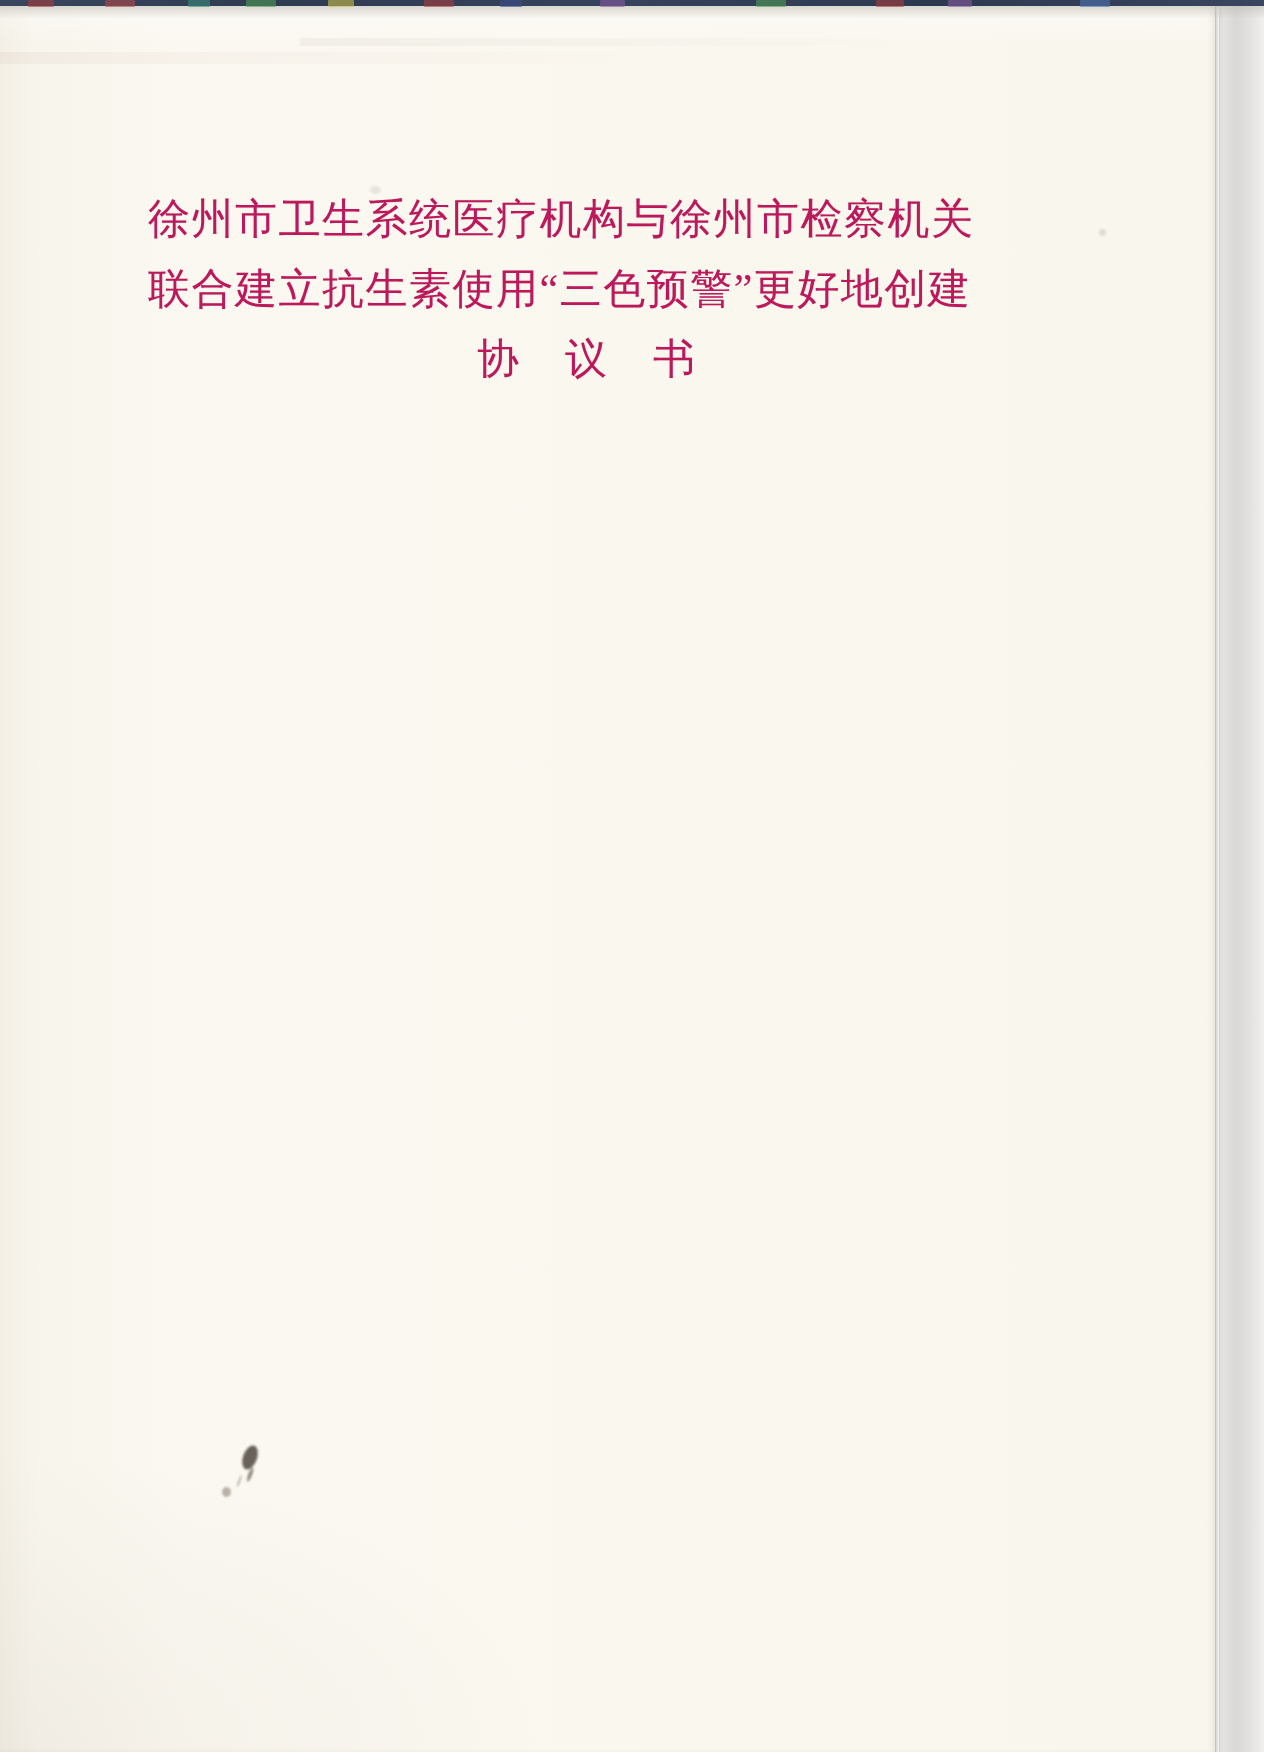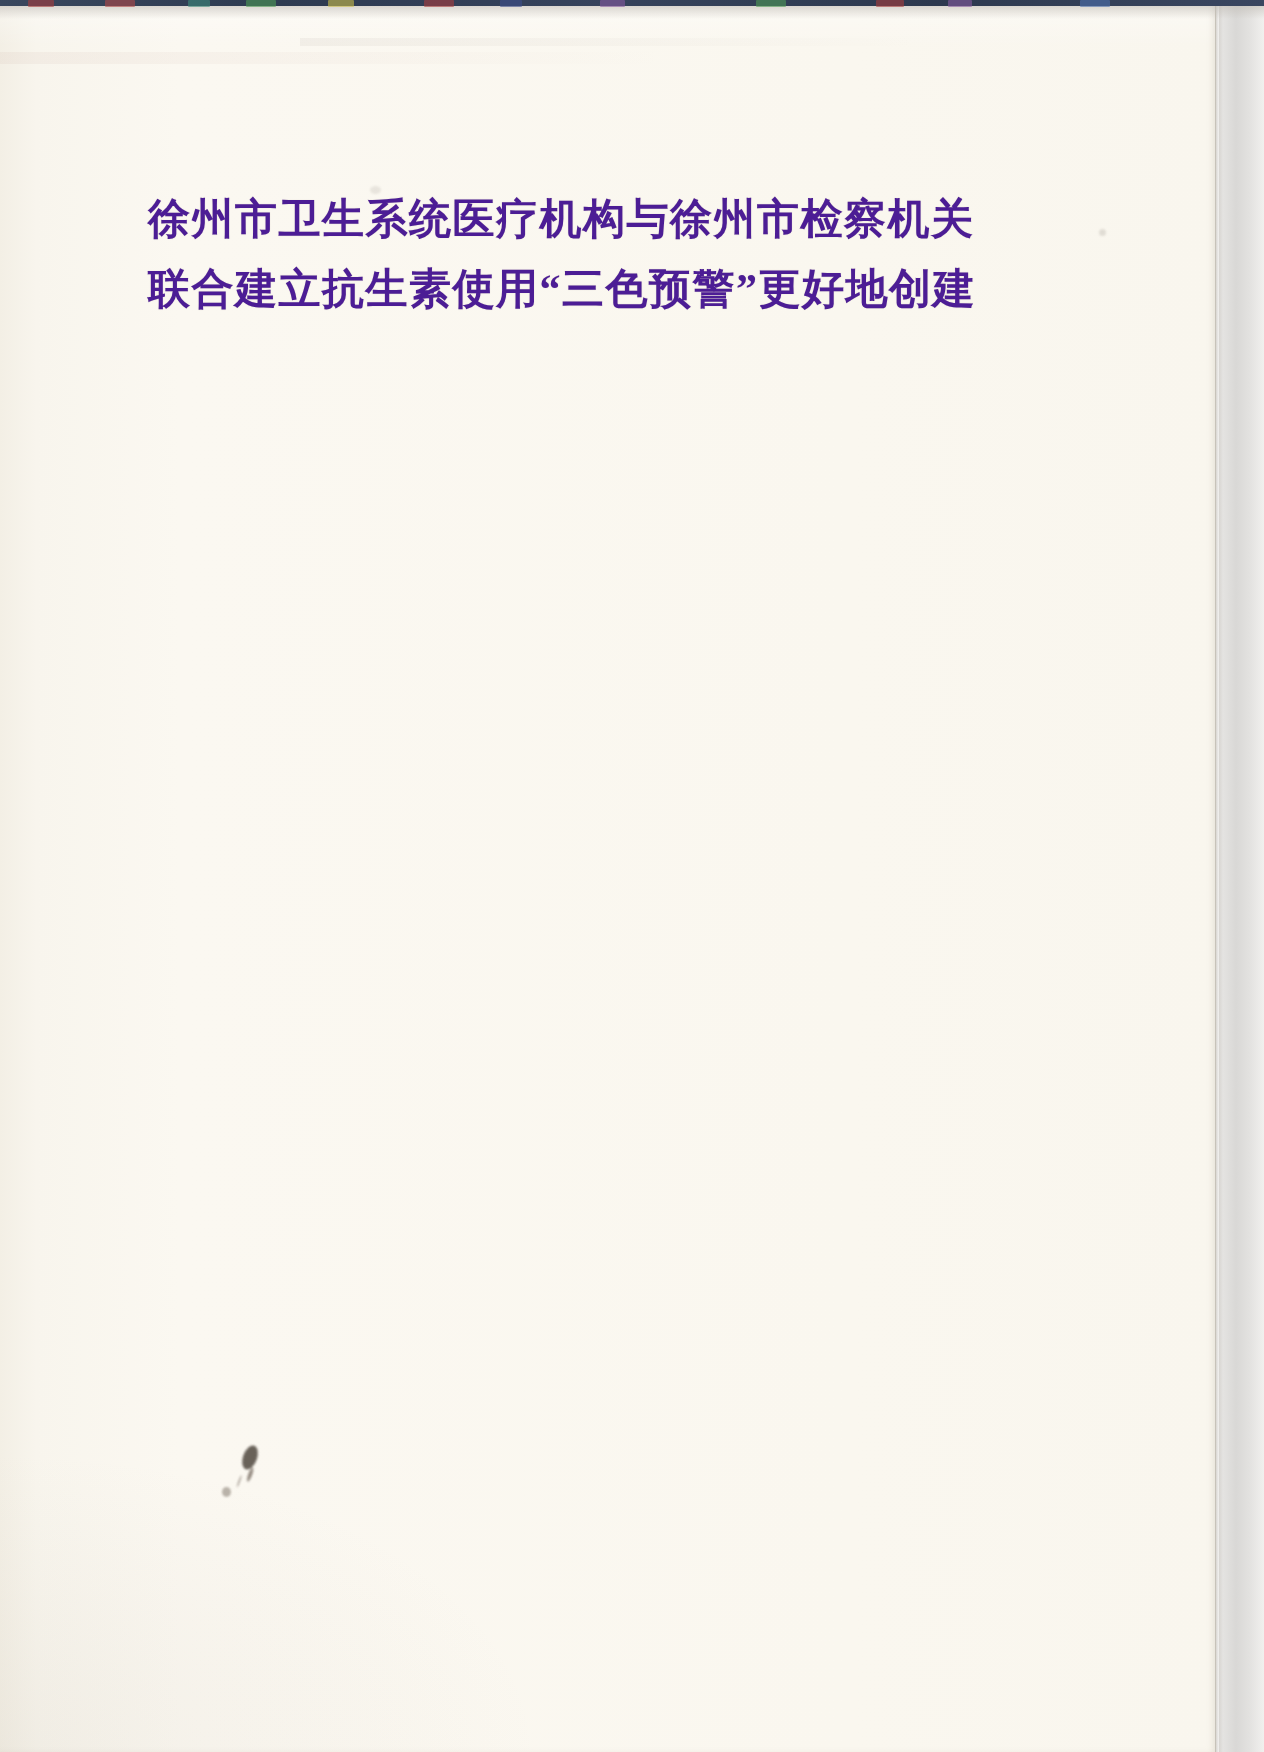--- a/index.html
+++ b/index.html
@@ -50,22 +50,22 @@
     position:absolute;left:300px;top:38px;width:620px;height:8px;
     background:linear-gradient(90deg, rgba(160,150,140,.10), rgba(160,150,140,0));
   }
 
   
   .title{
     position:relative;
     margin:184px 0 0 148px;
     width:792px;
     text-align:center;
-    font-weight:bold;
-    color:#4c1d95;
+    font-weight:normal;
+    color:#be185d;
     text-shadow:0 0 1px rgba(90,60,55,.25);
   }
   .title-line{font-size:42px;line-height:70px;letter-spacing:1.5px;white-space:nowrap;}
   .title-line.seal{
     letter-spacing:46px;
     text-indent:46px;
     transform:translateX(42px);
   }
 
   
@@ -128,20 +128,21 @@
       <div class="top-mark" style="left: 876px; width: 28px; background: rgb(166, 60, 60);"></div>
       <div class="top-mark" style="left: 948px; width: 24px; background: rgb(134, 90, 158);"></div>
       <div class="top-mark" style="left: 1080px; width: 30px; background: rgb(76, 111, 174);"></div>
     </div>
   <div class="streak"></div>
   <div class="streak2"></div>
 
   <div class="title">
     <div class="title-line">徐州市卫生系统医疗机构与徐州市检察机关</div>
     <div class="title-line">联合建立抗生素使用“三色预警”更好地创建</div>
+    <div class="title-line seal">协议书</div>
   </div>
 
   <div class="body-text" id="paragraphs">
       <div class="para">为贯彻落实“标本兼治、综合治理、惩防并举、注重预防”的反腐倡廉方针，进一步推进医院党风廉政建设和医德医风建设，不断提升医疗质量和医院形象，更好地创建“人民群众满意医院”。按照国家卫生部关于开展抗菌药物临床应用专项整治活动的要求，经医院和人民检察院共同研究，本着立足各自职能、注重优势互补的原则，积极探索预防医疗卫生领域职务犯罪新举措，促进抗菌药物的合理使用，双方决定联合建立抗生素使用“三色预警”工作机制，制定协议如下：</div>
       <div class="para heading">一、组织领导</div>
       <div class="para">医院和人民检察院共同成立抗生素使用“三色预警”工作领导小组。医院院长、检察院检察长为组长，医院分管领导、检察院分管副检察长为副组长，成员由医院和检察院的相关人员组成。</div>
       <div class="para">领导小组负责抗生素使用“三色预警”工作的组织领导和指挥协调。领导小组下设联络员，由医院和检察院相关人员担任，负责日常工作联络和落实。</div>
       <div class="para heading">二、抗生素使用“三色预警”系统内容</div>
       <div class="para"><span class="lead">（一）设计原理：</span>抗生素使用“三色预警”系统，是指依托医院信息系统平台，以岗位职责为基础，以抗菌药物使用量为依据，以蓝黄红三色分别为初级、中级、高级预警标识，通过构筑预警信息网络，强化信息的采集、分析、结果运用，实行蓝色初级提示、黄色中级关注、红色高级介入的“三色预警”，动态地预防抗生素使用过程中可能产生的职务犯罪。其中：蓝色为初级提示信号，黄色为中级关注信号，红色为高级介入信号。</div>
       <div class="para"><span class="lead">（二）设计内容：</span>1、每月对全院抗菌药物使用量进行排名。在剔除一般常用药品后，对使用量进入前 10 位的抗菌药物进行排位、亮灯，对排名前 6-10 位的药物亮蓝灯，对排名前 3-5 位的药物亮黄灯，对排名前 2 位的药物亮红灯。</div>

